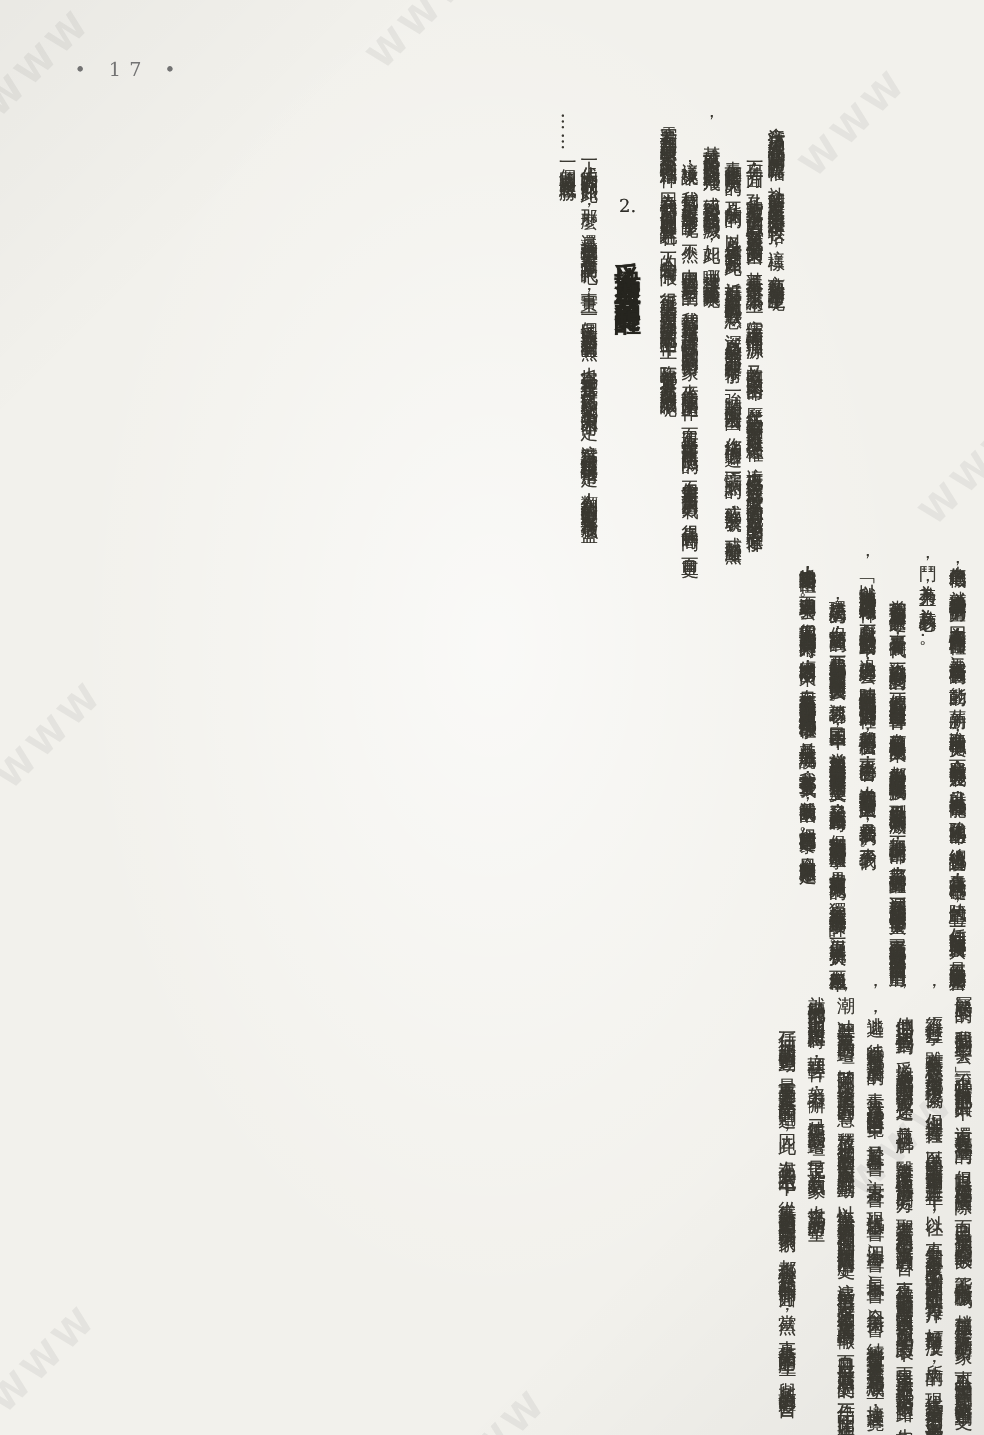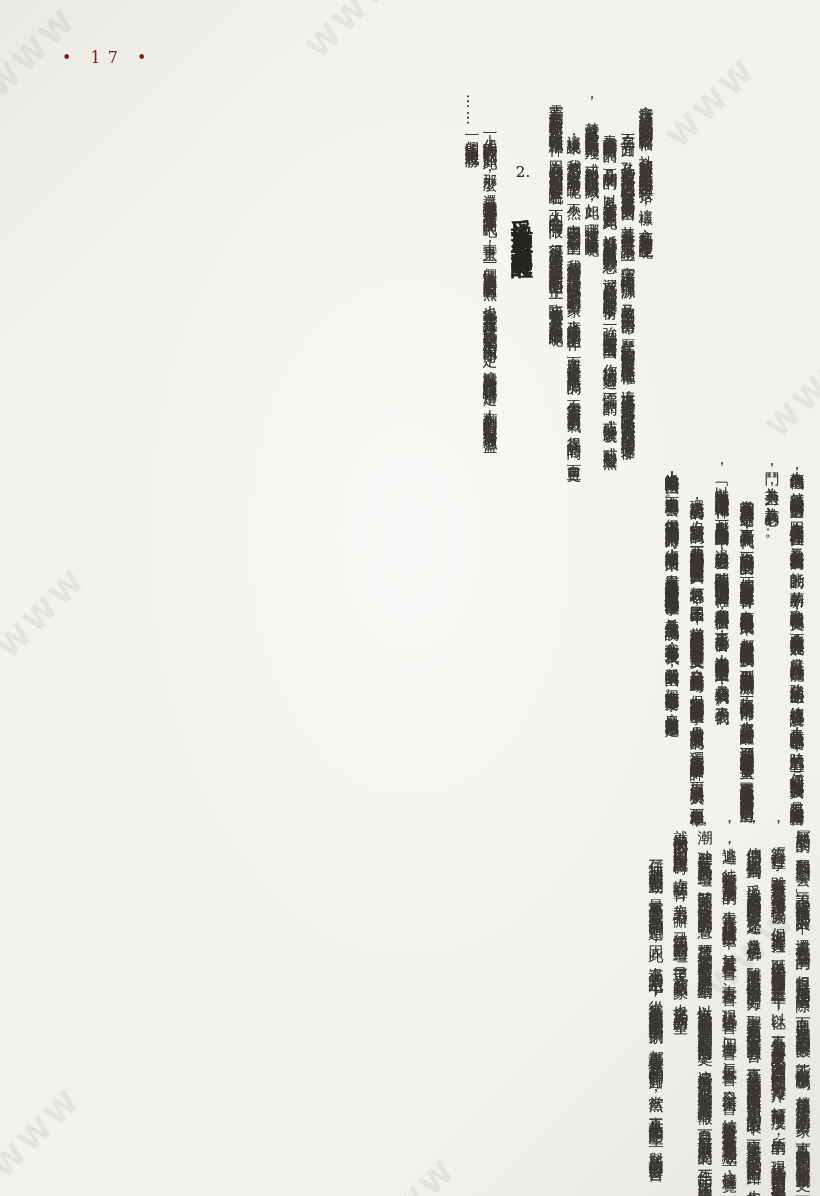--- a/index.html
+++ b/index.html
@@ -17,21 +17,21 @@
   .wm{
     position:absolute;
     font-family:"DejaVu Sans","Liberation Sans",sans-serif;
     font-weight:bold;font-size:30px;letter-spacing:4px;
     color:rgba(110,110,110,0.10);
     transform:rotate(-45deg);transform-origin:left top;
     white-space:nowrap;pointer-events:none;user-select:none;
   }
   .pageno{
     position:absolute;left:62px;top:48px;
-    font-size:16px;letter-spacing:7px;color:#7f1d1d;
+    font-size:16px;letter-spacing:7px;color:#737373;
   }
   .band{
     position:absolute;
     writing-mode:vertical-rl;text-orientation:mixed;
     line-break:anywhere;word-break:break-all;
     color:#3a3831;
     text-shadow:0 0 0.4px rgba(40,40,35,0.55);
   }
   .band p{margin:0;padding:0;}
   .band p.indent{text-indent:2em;}

